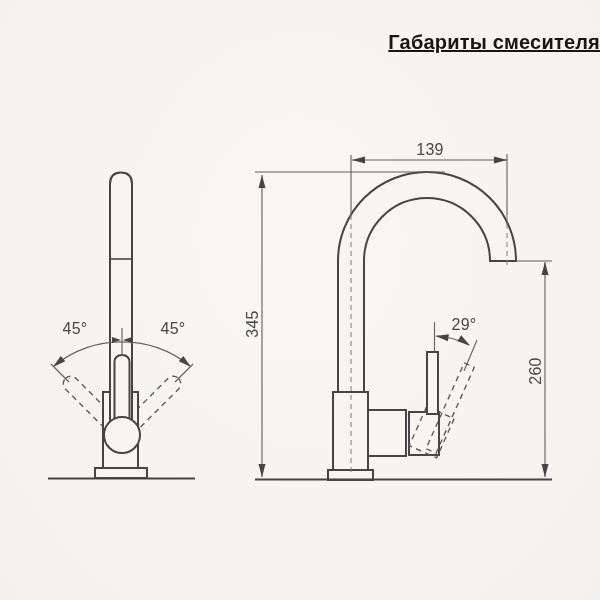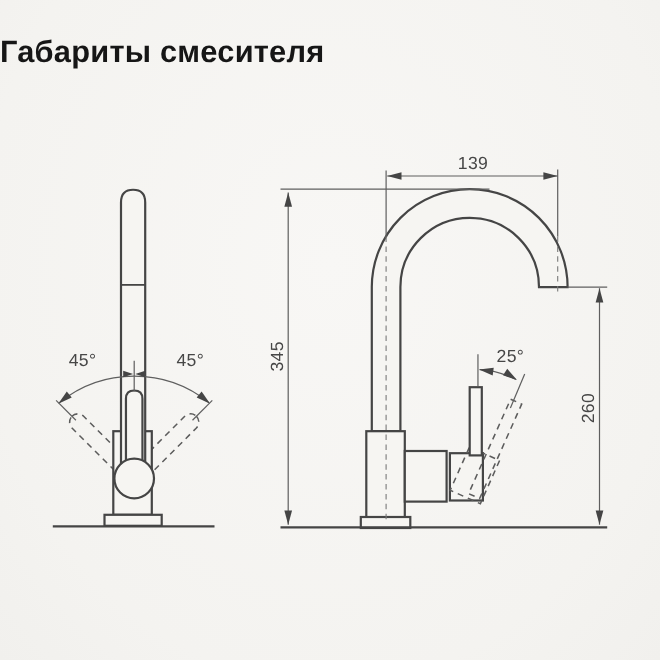--- a/index.html
+++ b/index.html
@@ -6,25 +6,26 @@
   .stage{
     position:relative;
     width:600px;height:600px;
     background:radial-gradient(ellipse at 50% 40%, #f8f7f5 0%, #f4f3f0 75%, #f1f0ed 100%);
     overflow:hidden;
     font-family:"Liberation Sans", sans-serif;
   }
   .title{
     position:absolute;
     left:0; top:31px; width:600px;
-    text-align:left;
-    font-size:28px;
+    text-align:right;
+    font-size:20px;
     font-weight:800;
     letter-spacing:0.2px;
     color:#161616;
+    text-decoration:underline;
   }
   .dim-label{
     position:absolute;
     font-size:16px;
     font-weight:400;
     color:#474747;
     letter-spacing:0.3px;
     white-space:nowrap;
     transform:translate(-50%,-50%);
   }
@@ -120,15 +121,15 @@
       <path class="arr" d="M0,0 L13,-3.5 L13,3.5 Z" transform="translate(435.5,336) rotate(8)"></path>
       <path class="arr" d="M0,0 L-13,-3.5 L-13,3.5 Z" transform="translate(470,345.5) rotate(34)"></path>
     </g>
   </svg>
 
   <div class="dim-label" style="left:75px;top:329px;">45°</div>
   <div class="dim-label" style="left:173px;top:329px;">45°</div>
   <div class="dim-label" style="left:430px;top:150px;">139</div>
   <div class="dim-label vertical" style="left:253px;top:324px;">345</div>
   <div class="dim-label vertical" style="left:536px;top:371px;">260</div>
-  <div class="dim-label" style="left:464px;top:325px;">25°</div>
+  <div class="dim-label" style="left:464px;top:325px;">29°</div>
 
 </div>
 
 </body></html>

